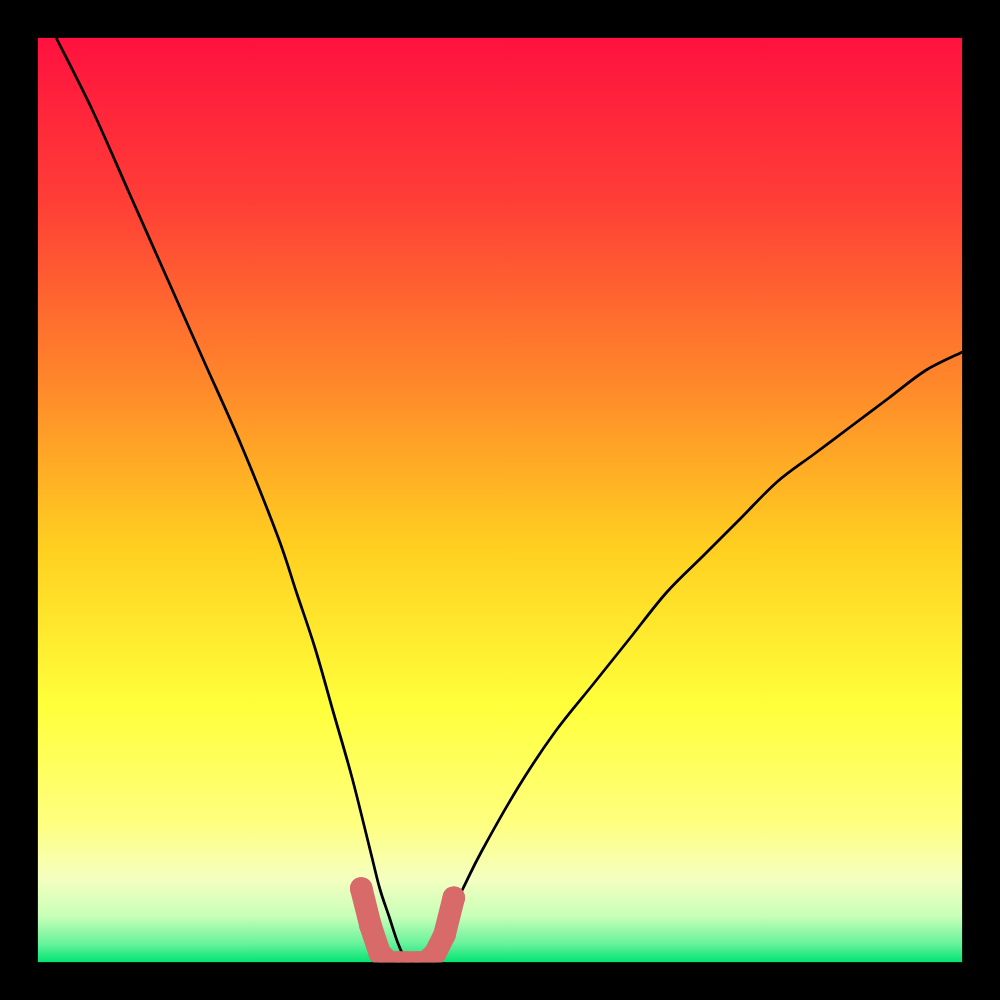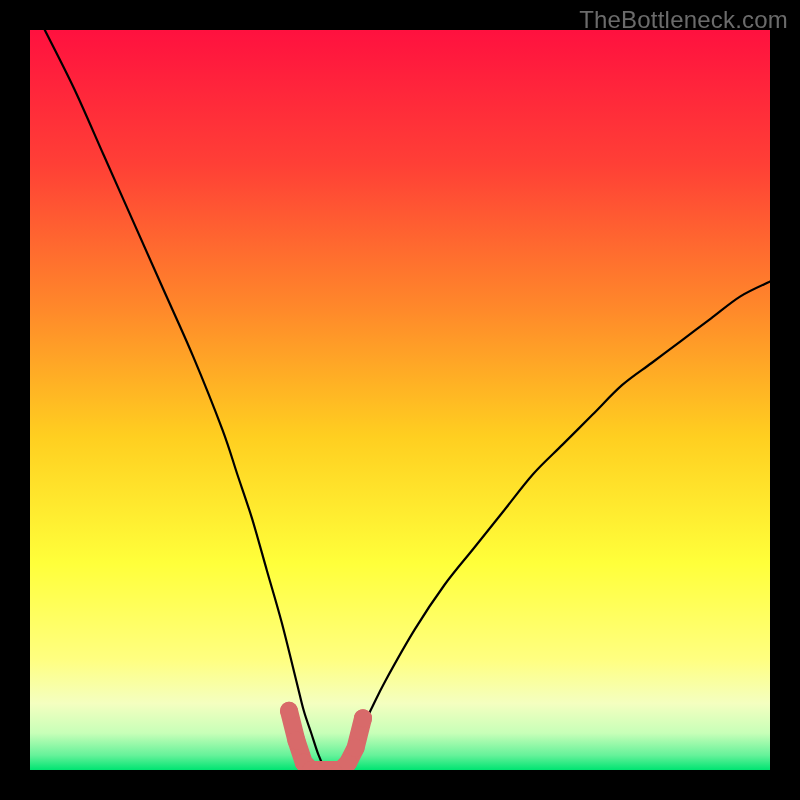--- a/index.html
+++ b/index.html
@@ -80,14 +80,13 @@
           <circle cx="303.4" cy="740" r="9" fill="#d86a6a" stroke="#c95a5a" stroke-width="0"></circle>
           <circle cx="310.8" cy="740" r="9" fill="#d86a6a" stroke="#c95a5a" stroke-width="0"></circle>
           <circle cx="318.2" cy="732.6" r="9" fill="#d86a6a" stroke="#c95a5a" stroke-width="0"></circle>
           <circle cx="325.6" cy="717.8" r="9" fill="#d86a6a" stroke="#c95a5a" stroke-width="0"></circle>
           <circle cx="333" cy="688.2" r="9" fill="#d86a6a" stroke="#c95a5a" stroke-width="0"></circle>
         </g>
     </svg>
 
   </div>
 
-  <div class="watermark">TheBottleneck.com</div>
 </div>
 
 </body></html>

